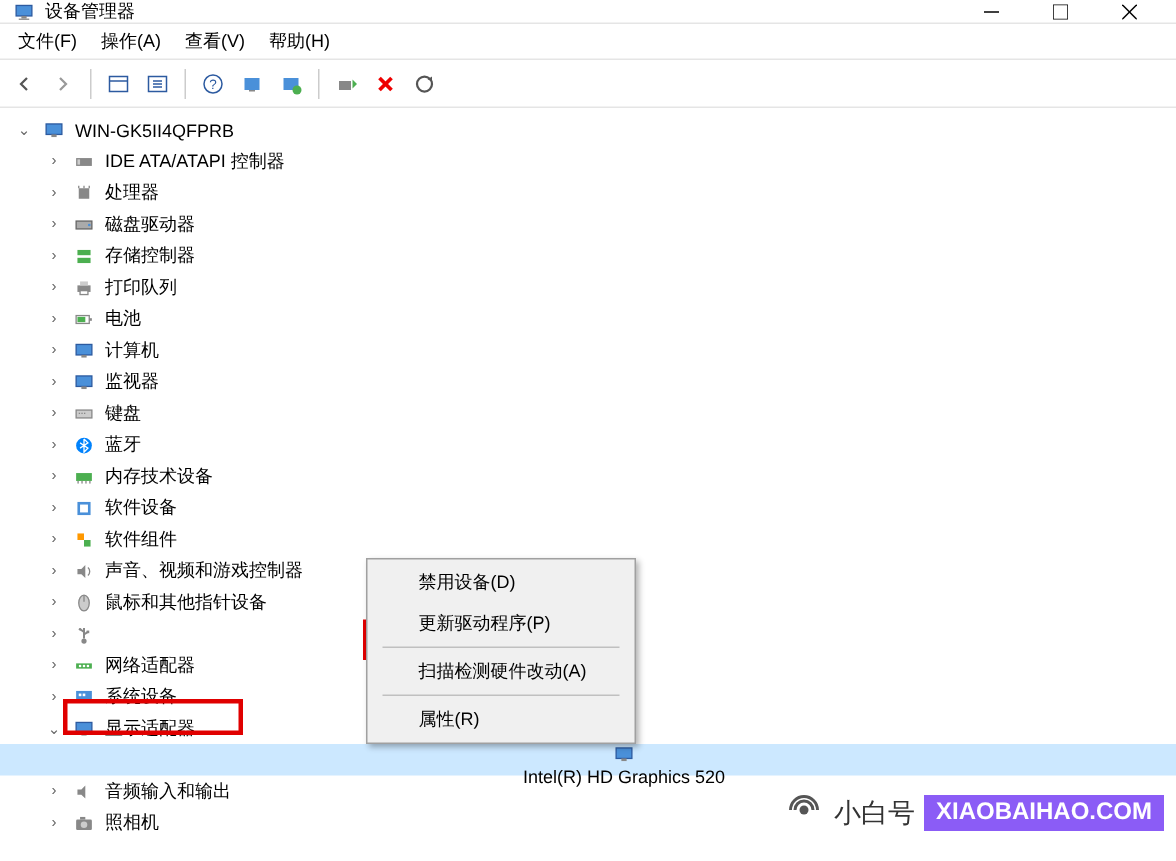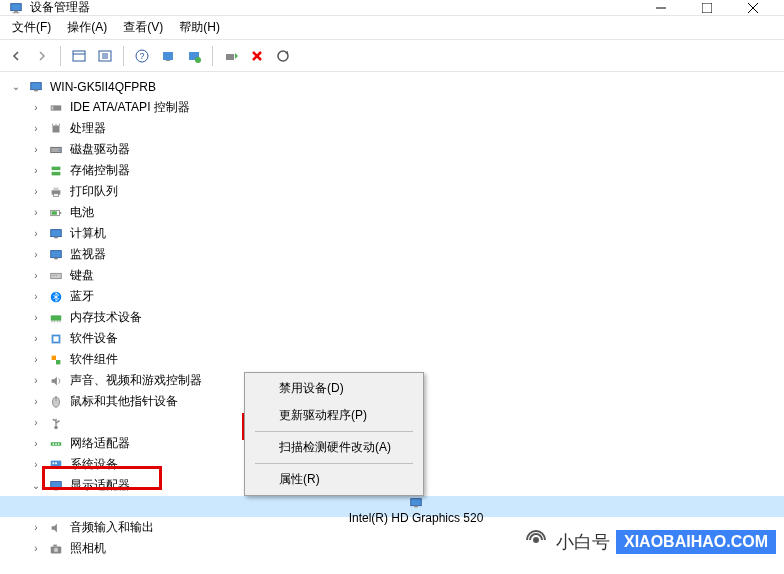--- a/index.html
+++ b/index.html
@@ -32,21 +32,21 @@
     .context-menu-item { padding: 5px 24px 5px 32px; cursor: pointer; font-size: 12px; }
     .context-menu-sep { height: 1px; background: #c0c0c0; margin: 2px 8px; }
     
     .highlight-box { position: absolute; border: 3px solid #e00000; pointer-events: none; z-index: 50; }
     .highlight-1 { left: 42px; top: 466px; width: 120px; height: 24px; }
     .highlight-2 { left: 242px; top: 413px; width: 162px; height: 27px; }
     
     .footer-watermark { position: absolute; bottom: 20px; right: 8px; display: flex; align-items: flex-end; gap: 6px; z-index: 200; }
     .footer-icon { width: 28px; height: 28px; display: flex; align-items: center; justify-content: center; }
     .footer-text1 { font-size: 18px; color: #333; }
-    .footer-text2 { font-size: 16px; background: #3b82f6; color: #fff; padding: 3px 8px; font-weight: bold; }
+    .footer-text2 { font-size: 16px; background: #8b5cf6; color: #fff; padding: 3px 8px; font-weight: bold; }
 
     .dev-icon { width: 14px; height: 14px; }
   </style>
 </head>
 <body>
 
 <div class="titlebar">
   <span class="titlebar-icon">
     <svg class="dev-icon" viewBox="0 0 16 16">
         <rect x="2" y="3" width="12" height="8" fill="#4a90d9" stroke="#2c5aa0"></rect>

